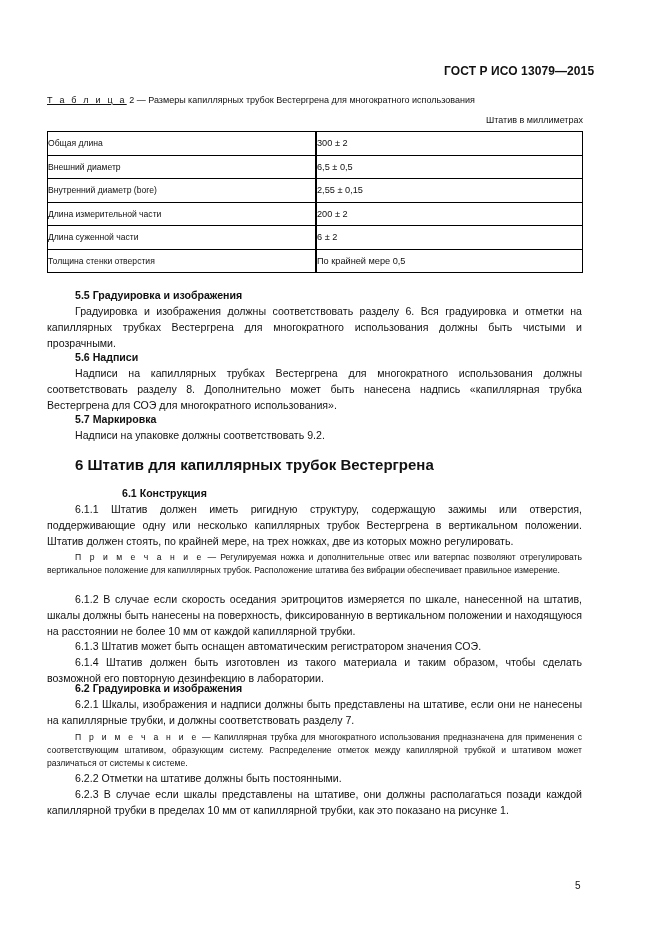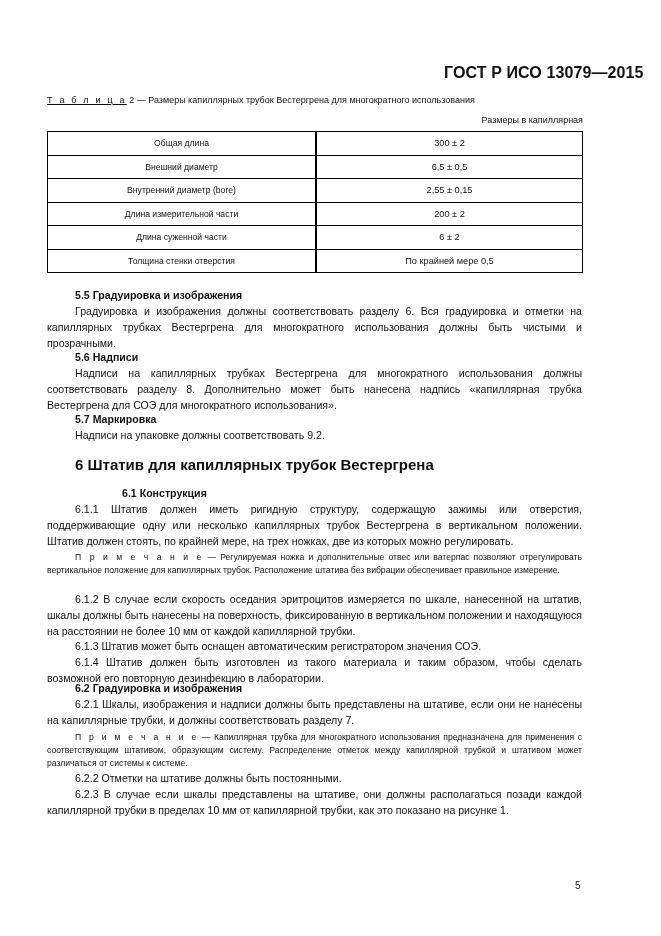--- a/index.html
+++ b/index.html
@@ -1,43 +1,43 @@
 <!DOCTYPE html>
 <html><head>
   <meta charset="utf-8">
   <style>
     html, body { margin: 0; padding: 0; background: #ffffff; }
     body { width: 661px; height: 936px; position: relative; overflow: hidden;
            font-family: "Liberation Sans", sans-serif; color: #111; }
     .abs { position: absolute; }
-    .std-code { left: 444px; top: 64px; font-size: 16px; font-weight: bold; letter-spacing: 0.1px; }
+    .std-code { left: 444px; top: 64px; font-size: 12px; font-weight: bold; letter-spacing: 0.1px; }
     .tbl-caption { left: 47px; top: 95px; font-size: 9px; white-space: nowrap; }
     .tbl-caption .spaced { letter-spacing: 2.2px; text-decoration: underline; }
     .tbl-units { right: 78px; top: 115px; font-size: 9px; }
     table.dims { position: absolute; left: 47px; top: 131px; width: 536px; border-collapse: collapse; }
-    table.dims td { border: 1.4px solid #000; height: 22.5px; padding: 0; text-align: center; font-size: 8.6px; }
+    table.dims td { border: 1.4px solid #000; height: 22.5px; padding: 0; text-align: left; font-size: 8.6px; }
     table.dims td.col1 { width: 267px; }
     table.dims td.col2 { border-left-width: 2px; font-size: 9.2px; }
     .body-text { left: 47px; width: 535px; font-size: 10.6px; line-height: 15.8px; text-align: justify; }
     .indent { text-indent: 28px; }
     .sub-head { left: 75px; font-size: 10.6px; font-weight: bold; }
     .sec-head { left: 75px; font-size: 15px; font-weight: bold; }
     .note { left: 47px; width: 535px; font-size: 8.6px; line-height: 13px; text-align: justify; text-indent: 28px; }
     .note .lbl { letter-spacing: 2.2px; }
     .page-num { left: 575px; top: 880px; font-size: 10px; }
     p { margin: 0; }
   </style>
 </head>
 <body>
 
 <div class="abs std-code">ГОСТ Р ИСО 13079—2015</div>
 
 <div class="abs tbl-caption"><span class="spaced">Т а б л и ц а</span><span> 2 — Размеры капиллярных трубок Вестергрена для многократного использования</span></div>
 
-<div class="abs tbl-units">Размеры в капиллярная</div>
+<div class="abs tbl-units">Штатив в миллиметрах</div>
 
 <table class="dims">
   <tbody>
     <tr>
       <td class="col1">Общая длина</td>
       <td class="col2">300 ± 2</td>
     </tr>
     <tr>
       <td class="col1">Внешний диаметр</td>
       <td class="col2">6,5 ± 0,5</td>

